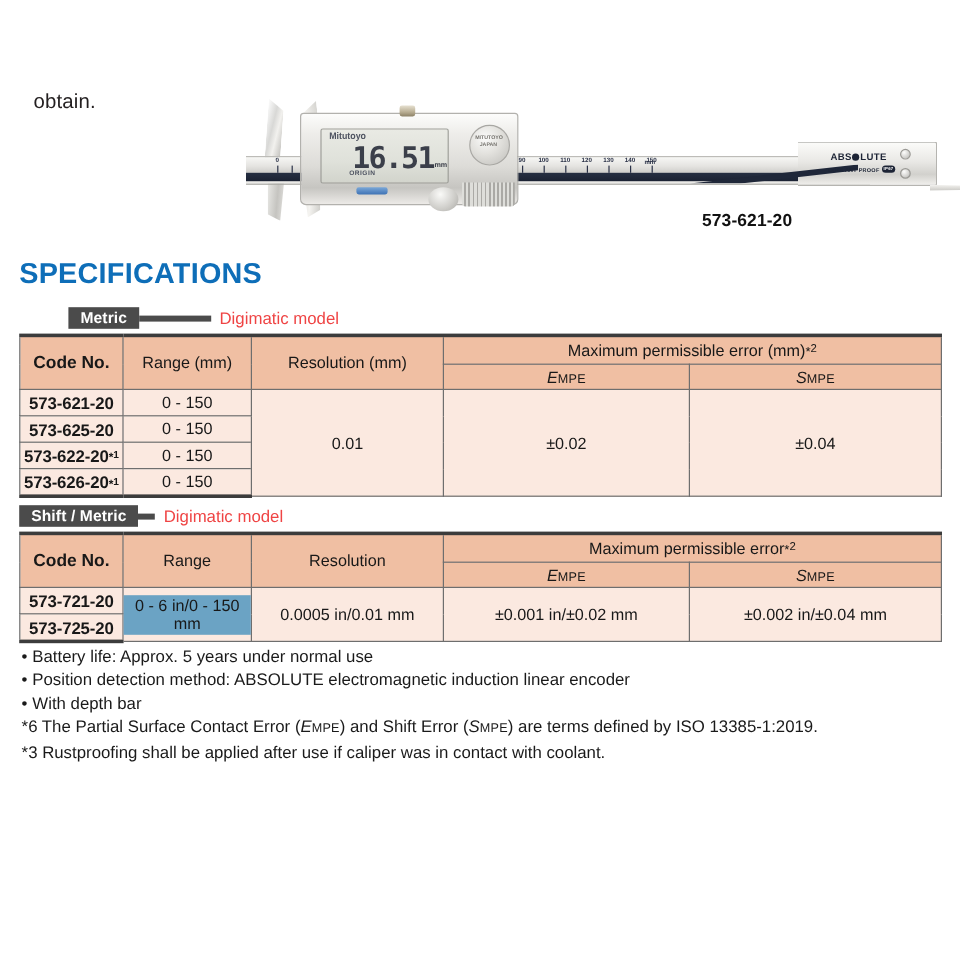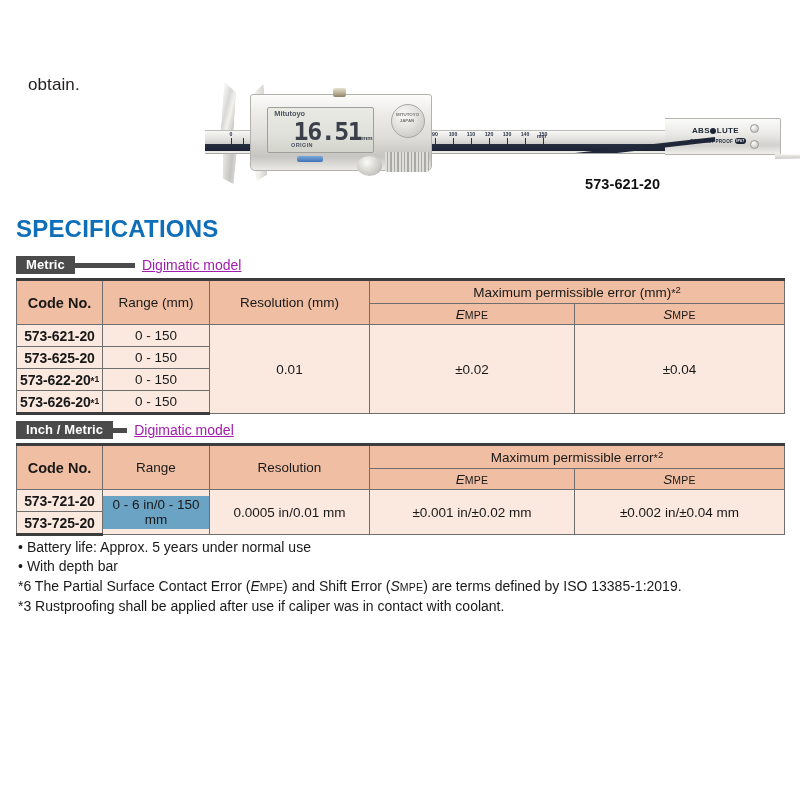--- a/index.html
+++ b/index.html
@@ -234,23 +234,22 @@
     line-height: 15px;
     letter-spacing: .1px;
   }
   .tab-rule {
     height: 5px;
     background: #4b4b4b;
     margin-left: 0px;
   }
   .tab-caption {
     font-size: 14px;
-    color: #a21caf;
+    color: #ef4444;
     margin-left: 7px;
-    text-decoration: underline;
   }
 
   
   .spec-table {
     position: absolute;
     left: 16px;
     width: 768px;
     border-collapse: collapse;
     table-layout: fixed;
     font-size: 13.5px;
@@ -372,21 +371,21 @@
   <div class="cal-thumbwheel"></div>
   <div class="cal-thumbwheel-txt">MITUTOYO JAPAN</div>
   <div class="cal-ridges"></div>
   <div class="cal-rollerknob"></div>
 </div>
 
 <div class="product-code">573-621-20</div>
 
 <div class="spec-heading">SPECIFICATIONS</div>
 
-<div class="section-tab-row" style="top:256px;">
+<div class="section-tab-row" style="top:256px;margin-left:41px;">
   <span class="tab-chip">Metric</span>
   <span class="tab-rule" style="width:60px;"></span>
   <span class="tab-caption">Digimatic model</span>
 </div>
 
 <table class="spec-table" style="top:278px;">
   <colgroup>
     <col style="width:86px">
       <col style="width:107px">
       <col style="width:160px">
@@ -422,21 +421,21 @@
       <td>0 - 150</td>
     </tr>
     <tr>
       <td class="code-cell outer-bottom"><span>573-626-20</span><span class="sup-star-sm">*</span><span class="sup-num-sm">1</span></td>
       <td class="outer-bottom">0 - 150</td>
     </tr>
   </tbody>
 </table>
 
 <div class="section-tab-row" style="top:421px;">
-  <span class="tab-chip">Inch / Metric</span>
+  <span class="tab-chip">Shift / Metric</span>
   <span class="tab-rule" style="width:14px;"></span>
   <span class="tab-caption">Digimatic model</span>
 </div>
 
 <table class="spec-table" style="top:443px;">
   <colgroup>
     <col style="width:86px">
       <col style="width:107px">
       <col style="width:160px">
       <col style="width:205px">
@@ -463,16 +462,17 @@
       <td rowspan="2">±0.002 in/±0.04 mm</td>
     </tr>
     <tr>
       <td class="code-cell outer-bottom">573-725-20</td>
     </tr>
   </tbody>
 </table>
 
 <div class="notes">
   <div><span class="bullet">•</span><span>Battery life: Approx. 5 years under normal use</span></div>
+  <div><span class="bullet">•</span><span>Position detection method: ABSOLUTE electromagnetic induction linear encoder</span></div>
   <div><span class="bullet">•</span><span>With depth bar</span></div>
   <div><span>*6 The Partial Surface Contact Error (</span><span class="mpe-sym">E</span><span class="mpe-sub">MPE</span><span>) and Shift Error (</span><span class="mpe-sym">S</span><span class="mpe-sub">MPE</span><span>) are terms defined by ISO 13385-1:2019.</span></div>
   <div><span>*3 Rustproofing shall be applied after use if caliper was in contact with coolant.</span></div>
 </div>
 
 </body></html>

